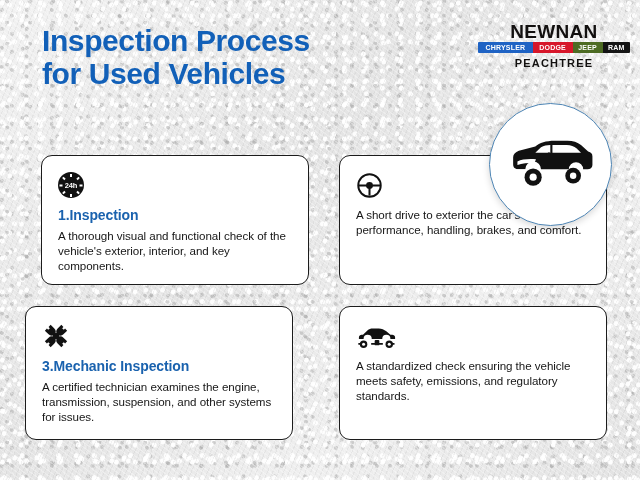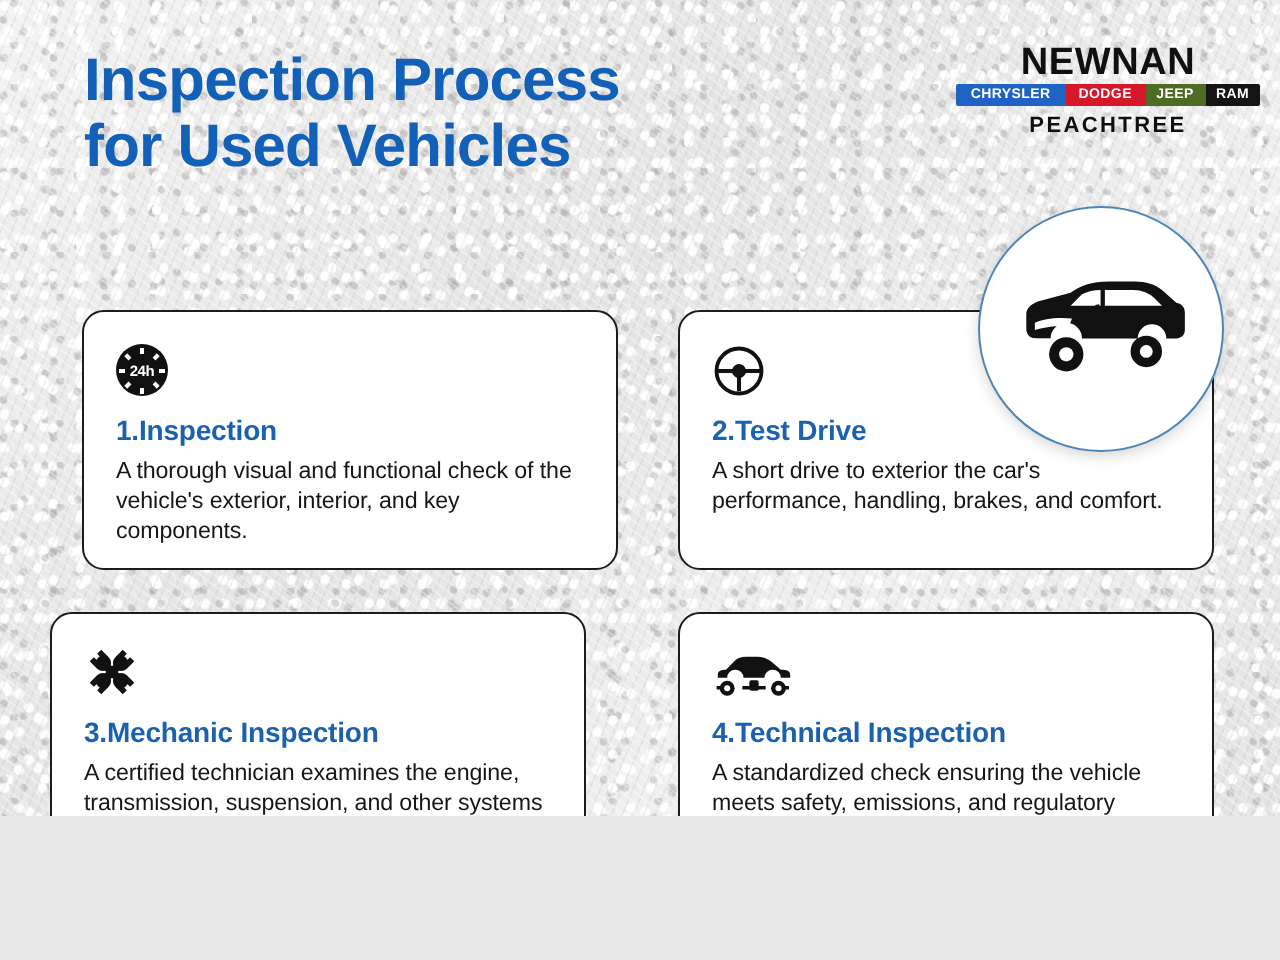--- a/index.html
+++ b/index.html
@@ -10,21 +10,21 @@
     width: 640px;
     height: 480px;
     overflow: hidden;
     font-family: "Liberation Sans", sans-serif;
     background: #e8e8e8;
   }
 
   #stage {
     position: relative;
     width: 640px;
-    height: 408px;
+    height: 480px;
     overflow: hidden;
     background-color: #e9e9e9;
     background-image:
       radial-gradient(circle at 12% 18%, rgba(255,255,255,0.95) 0 2px, rgba(0,0,0,0) 3px),
       radial-gradient(circle at 31% 7%,  rgba(175,175,175,0.55) 0 1.5px, rgba(0,0,0,0) 2.5px),
       radial-gradient(circle at 56% 26%, rgba(255,255,255,0.9) 0 2px, rgba(0,0,0,0) 3px),
       radial-gradient(circle at 78% 12%, rgba(170,170,170,0.5) 0 1.5px, rgba(0,0,0,0) 2.5px),
       radial-gradient(circle at 91% 36%, rgba(255,255,255,0.9) 0 2px, rgba(0,0,0,0) 3px),
       radial-gradient(circle at 7% 52%,  rgba(168,168,168,0.5) 0 1.5px, rgba(0,0,0,0) 2.5px),
       radial-gradient(circle at 24% 71%, rgba(255,255,255,0.92) 0 2px, rgba(0,0,0,0) 3px),
@@ -236,21 +236,20 @@
   <div class="card" id="card-2">
     <div class="card-icon">
       <svg width="27" height="27" viewBox="0 0 48 48">
         <circle cx="24" cy="24" r="20" fill="none" stroke="#111" stroke-width="3.4"></circle>
         <circle cx="24" cy="24" r="6.2" fill="#111"></circle>
         <rect x="22.2" y="29" width="3.6" height="13" fill="#111"></rect>
         <rect x="4" y="22.2" width="15" height="3.6" fill="#111"></rect>
         <rect x="29" y="22.2" width="15" height="3.6" fill="#111"></rect>
       </svg>
     </div>
-    <div class="card-heading">2.Test Drive</div>
     <div class="card-body">A short drive to exterior the car's performance, handling, brakes, and comfort.</div>
   </div>
 
   <div class="card" id="card-3">
     <div class="card-icon">
       <svg width="28" height="28" viewBox="0 0 48 48">
         <g fill="#111">
           <g transform="rotate(45 24 24)">
             <rect x="20.6" y="7" width="6.8" height="34" rx="2"></rect>
             <path d="M17 4 h5 v6 h4 V4 h5 v9 a6 6 0 0 1 -14 0 z"></path>
@@ -277,21 +276,20 @@
           <rect x="36" y="12" width="2.6" height="10" transform="rotate(6 37 17)"></rect>
           <path d="M4 36 h10 v3 H4 z M26 36 h20 v3 H26 z M56 36 h10 v3 H56 z"></path>
           <rect x="32" y="31" width="8" height="9" rx="1.6"></rect>
           <circle cx="13" cy="38" r="6.4"></circle>
           <circle cx="57" cy="38" r="6.4"></circle>
         </g>
         <circle cx="13" cy="38" r="2.6" fill="#fff"></circle>
         <circle cx="57" cy="38" r="2.6" fill="#fff"></circle>
       </svg>
     </div>
-    <div class="card-heading">4.Technical Inspection</div>
     <div class="card-body">A standardized check ensuring the vehicle meets safety, emissions, and regulatory standards.</div>
   </div>
 
   <div id="hero-circle">
     <svg width="86" height="60" viewBox="0 0 120 84">
       <g fill="#111">
 
         <path d="M38 16 c6-5 15-8 27-8 h18 c8 0 14 2 19 6 l10 9 c4 1 6 3 6 7 v12 c0 4-3 6-7 6 h-6 a10 10 0 0 0 -20 0 H46 a11 11 0 0 0 -22 0 h-9 c-5 0-8-2-8-7 V31 c0-4 3-7 8-9 z"></path>
       </g>
 

